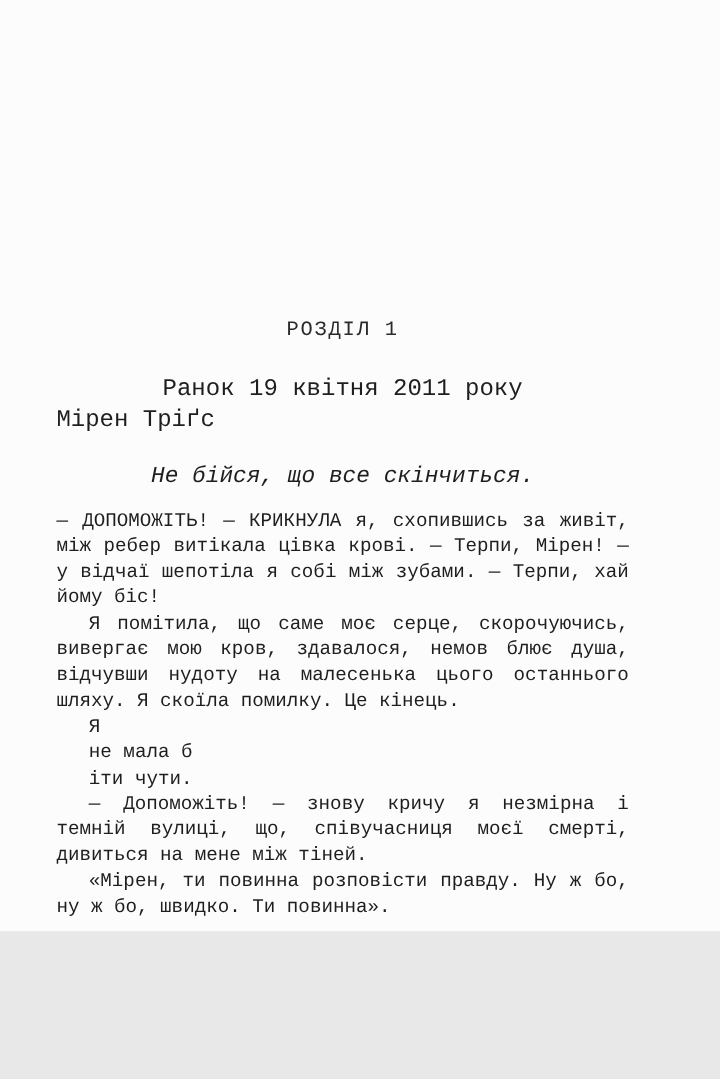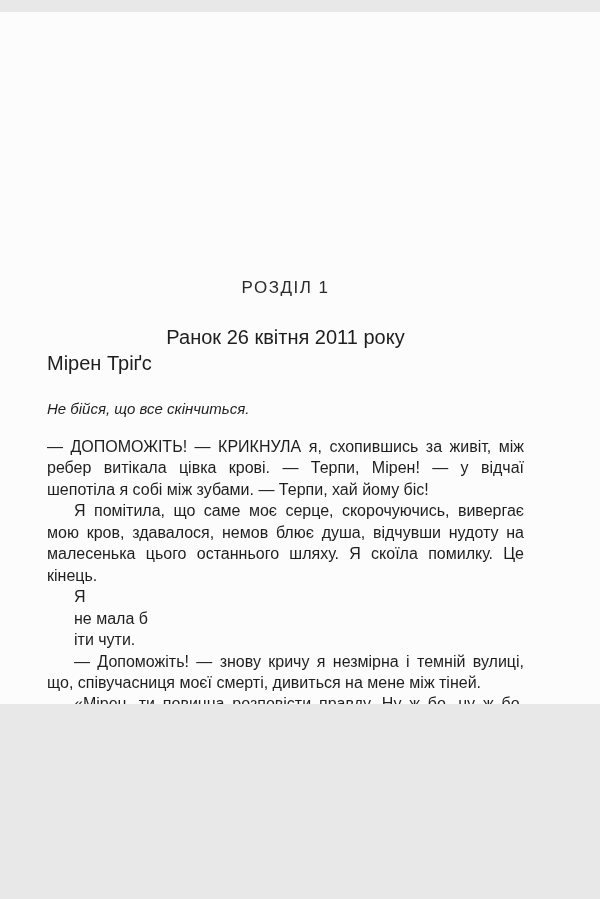--- a/index.html
+++ b/index.html
@@ -3,25 +3,25 @@
 <meta charset="utf-8">
 <style>
   html, body {
     margin: 0;
     padding: 0;
     background: #e8e8e8;
   }
   .book-page {
     position: relative;
     width: 600px;
-    height: 692px;
-    margin: 12px auto;
+    height: 776px;
+    margin: 0 auto;
     background: #fcfcfc;
     color: #1e1e1e;
-    font-family: Liberation Sans, sans-serif;
+    font-family: Liberation Mono, monospace;
     overflow: hidden;
     -webkit-font-smoothing: antialiased;
   }
   .text-column {
     position: absolute;
     left: 47px;
     top: 0;
     width: 477px;
   }
   .chapter-heading {
@@ -40,23 +40,23 @@
     line-height: 26px;
   }
   .chapter-narrator {
     margin-top: 0;
     font-size: 20px;
     text-align: left;
     line-height: 26px;
   }
   .epigraph {
     margin-top: 24px;
-    font-size: 15px;
+    font-size: 19px;
     font-style: italic;
-    text-align: left;
+    text-align: center;
     line-height: 18px;
   }
   .body-text {
     margin-top: 18px;
     font-size: 16px;
     line-height: 21.45px;
     text-align: justify;
   }
   .body-text p {
     margin: 0;
@@ -78,21 +78,21 @@
   }
 </style>
 </head>
 <body>
 
 <div class="book-page">
   <div class="text-column">
 
     <h1 class="chapter-heading">РОЗДІЛ 1</h1>
 
-    <div class="chapter-date">Ранок 26 квітня 2011 року</div>
+    <div class="chapter-date">Ранок 19 квітня 2011 року</div>
 
     <div class="chapter-narrator">Мірен Тріґс</div>
 
     <div class="epigraph">Не бійся, що все скінчиться.</div>
 
     <div class="body-text">
       <p class="no-indent">— ДОПОМОЖІТЬ! — КРИКНУЛА я, схопившись за живіт, між ребер витікала цівка крові. — Терпи, Мірен! — у відчаї шепотіла я собі між зубами. — Терпи, хай йому біс!</p>
       <p>Я помітила, що саме моє серце, скорочуючись, вивергає мою кров, здавалося, немов блює душа, відчувши нудоту на малесенька цього останнього шляху. Я скоїла помилку. Це кінець.</p>
       <p>Я</p>
       <p>не мала б</p>

